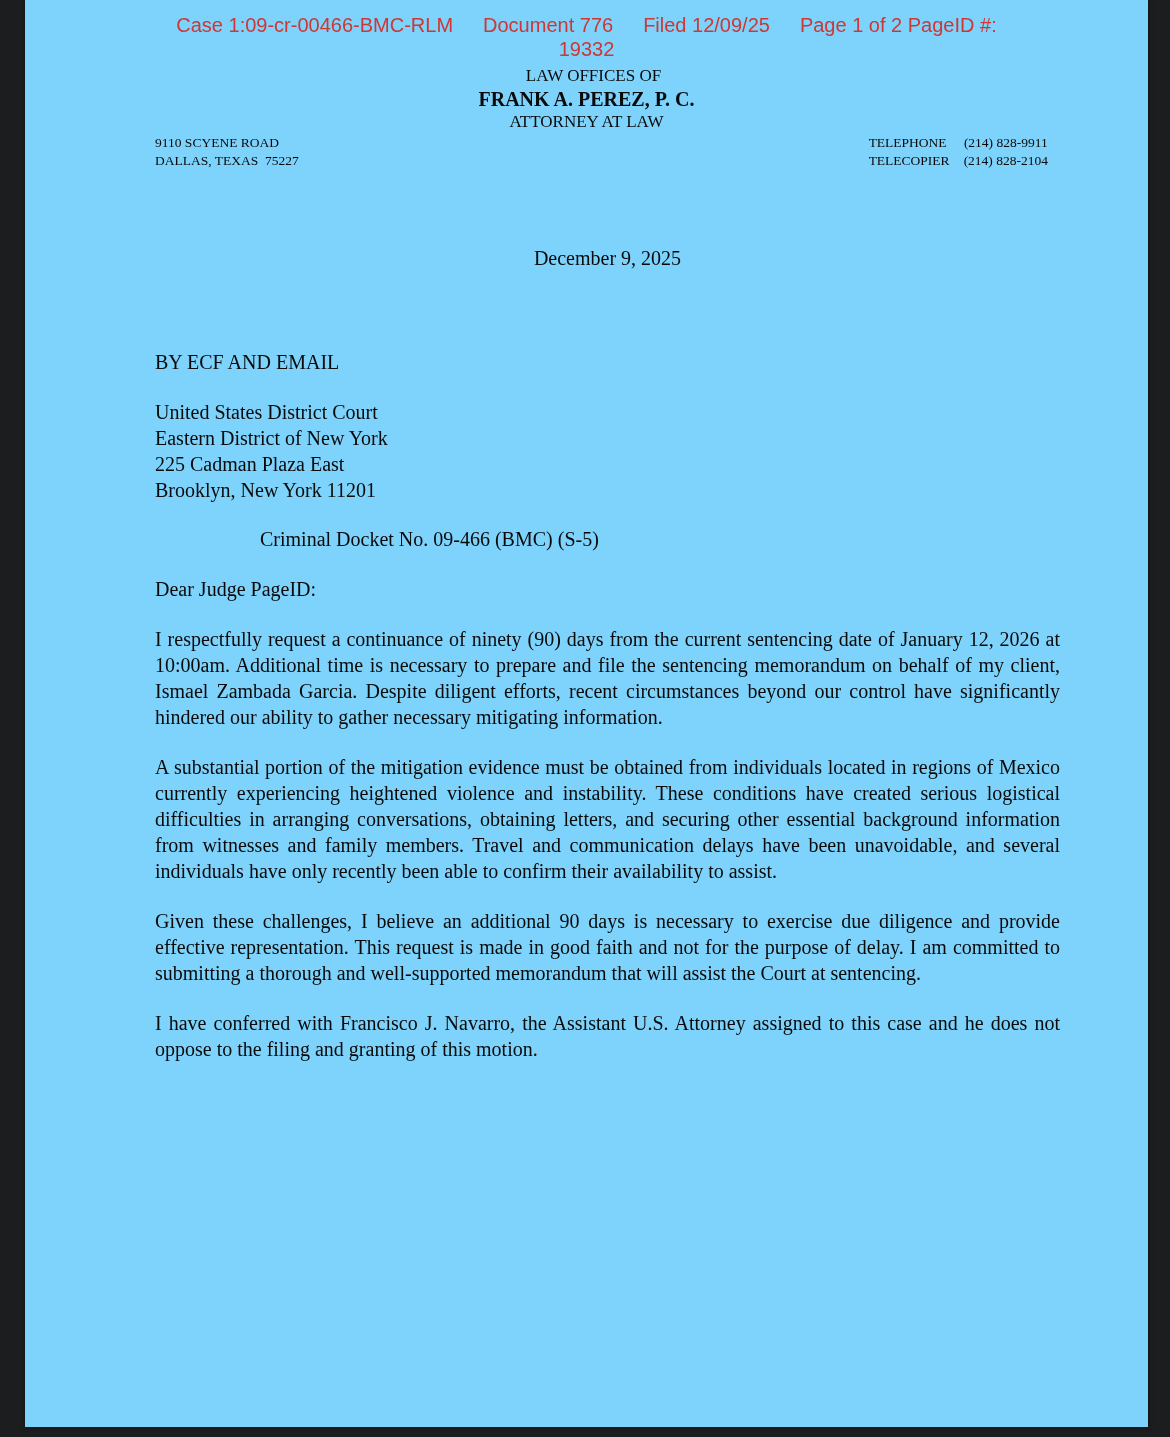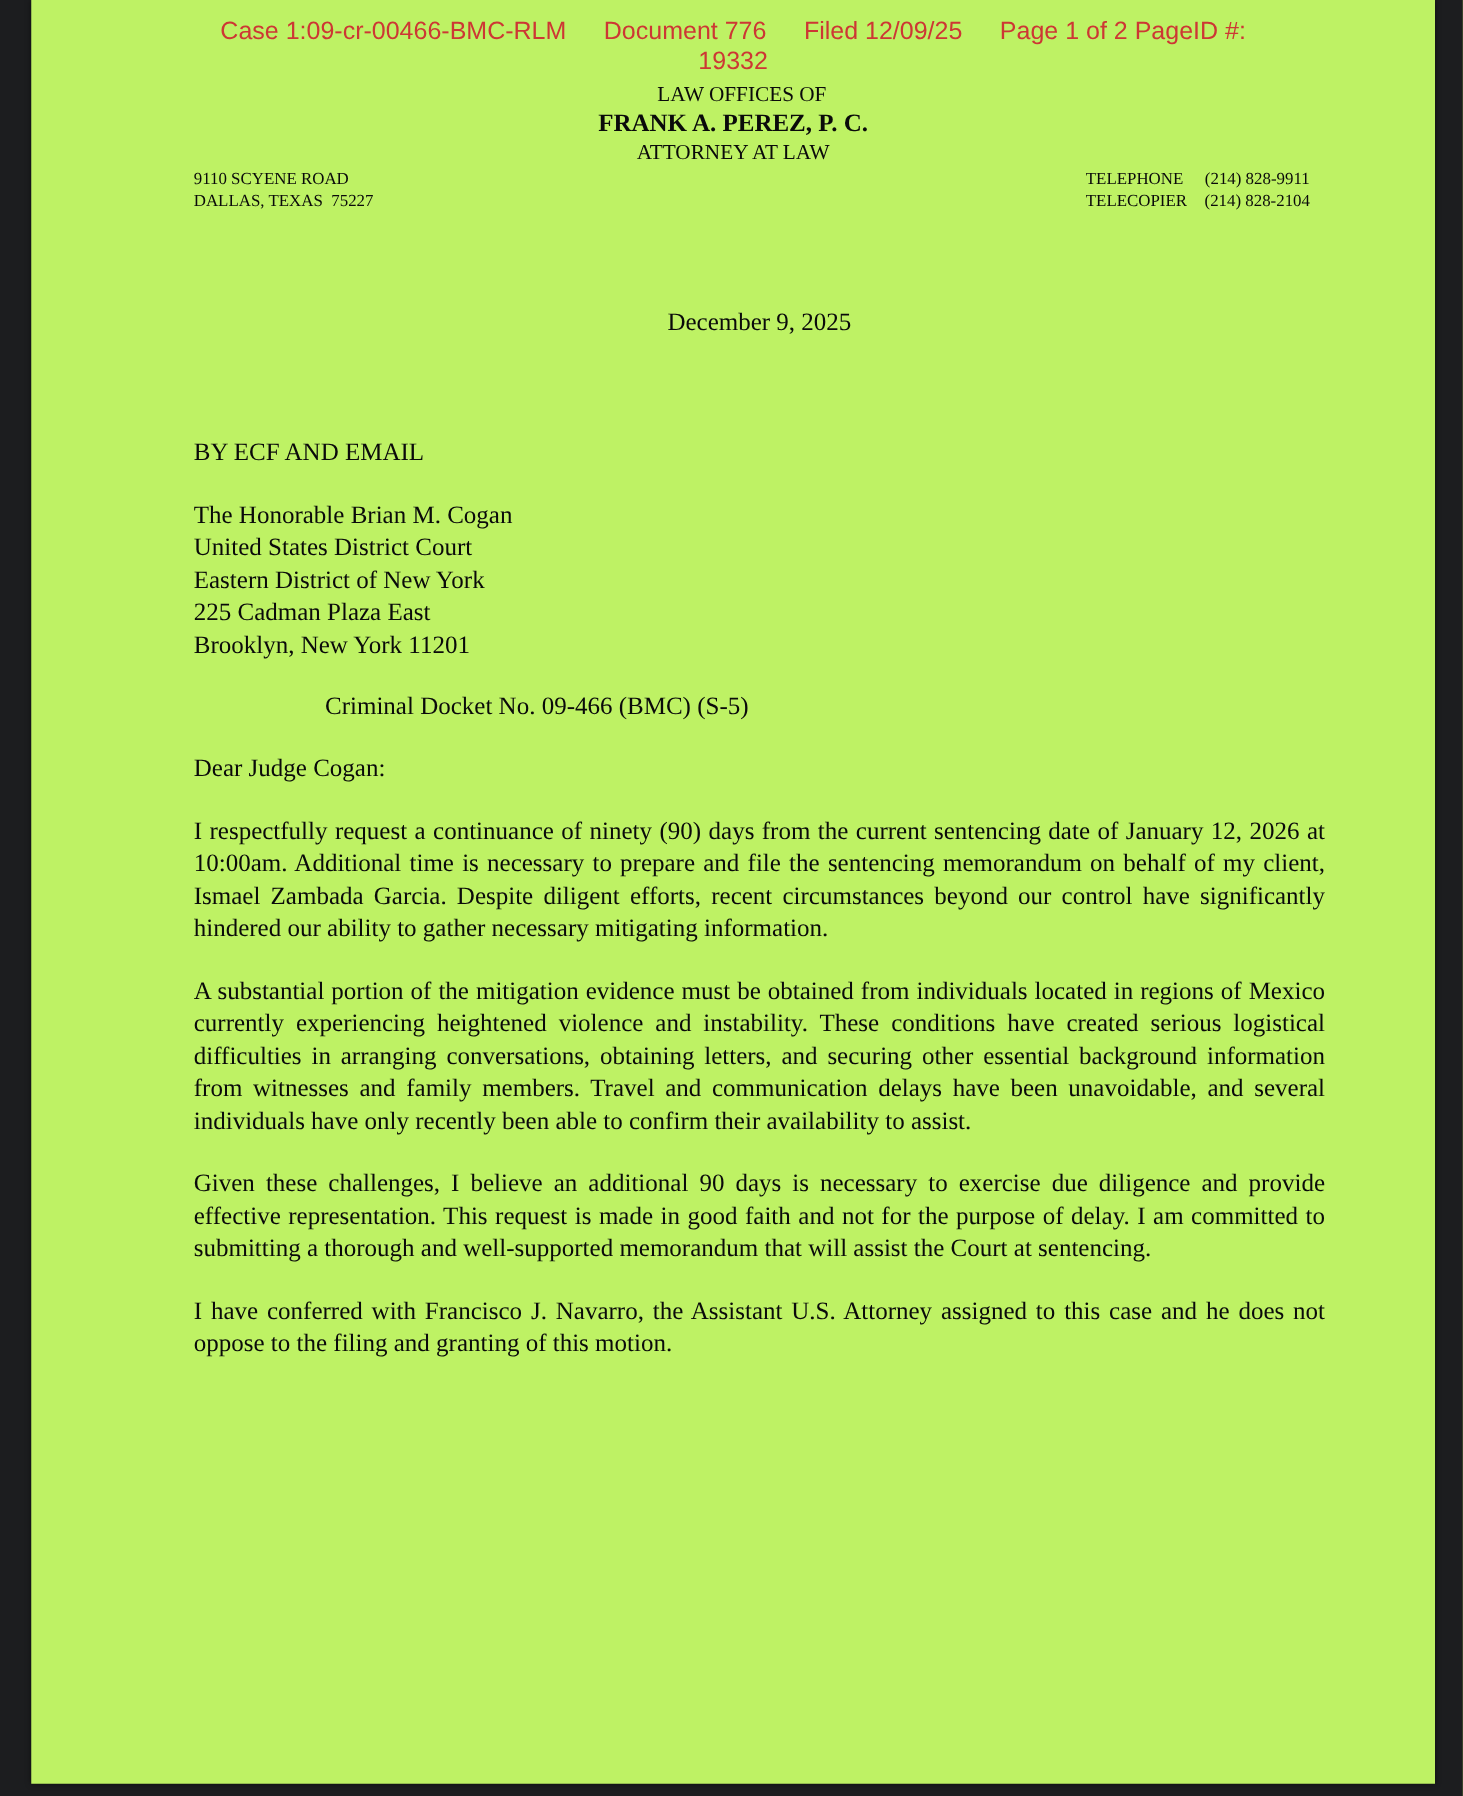--- a/index.html
+++ b/index.html
@@ -14,21 +14,21 @@
     height: 1437px;
     background: #1c1d1f;
     overflow: hidden;
   }
   .page {
     position: absolute;
     left: 25px;
     top: 0;
     width: 1123px;
     height: 1427px;
-    background: #bef264;
+    background: #7dd3fc;
     box-shadow: 0 0 4px rgba(0,0,0,0.5);
     overflow: hidden;
   }
   
   .stamp {
     padding-top: 13px;
     font-family: "Liberation Sans", sans-serif;
     font-size: 20px;
     line-height: 24px;
     color: #cd3734;
@@ -149,32 +149,31 @@
         </div>
       </div>
     </div>
 
     <div class="letter-body">
       <div class="date-line">December 9, 2025</div>
 
       <div class="delivery-line">BY ECF AND EMAIL</div>
 
       <div class="recipient">
-        <div>The Honorable Brian M. Cogan</div>
         <div>United States District Court</div>
         <div>Eastern District of New York</div>
         <div>225 Cadman Plaza East</div>
         <div>Brooklyn, New York 11201</div>
       </div>
 
       <div class="re-block">
         <div class="re-line2">Criminal Docket No. 09-466 (BMC) (S-5)</div>
       </div>
 
-      <div class="salutation">Dear Judge Cogan:</div>
+      <div class="salutation">Dear Judge PageID:</div>
 
       <p class="para">I respectfully request a continuance of ninety (90) days from the current sentencing date of January 12, 2026 at 10:00am. Additional time is necessary to prepare and file the sentencing memorandum on behalf of my client, Ismael Zambada Garcia. Despite diligent efforts, recent circumstances beyond our control have significantly hindered our ability to gather necessary mitigating information.</p>
       <p class="para">A substantial portion of the mitigation evidence must be obtained from individuals located in regions of Mexico currently experiencing heightened violence and instability. These conditions have created serious logistical difficulties in arranging conversations, obtaining letters, and securing other essential background information from witnesses and family members. Travel and communication delays have been unavoidable, and several individuals have only recently been able to confirm their availability to assist.</p>
       <p class="para">Given these challenges, I believe an additional 90 days is necessary to exercise due diligence and provide effective representation. This request is made in good faith and not for the purpose of delay. I am committed to submitting a thorough and well-supported memorandum that will assist the Court at sentencing.</p>
       <p class="para">I have conferred with Francisco J. Navarro, the Assistant U.S. Attorney assigned to this case and he does not oppose to the filing and granting of this motion.</p>
     </div>
 
   </div>
 </div>
 

